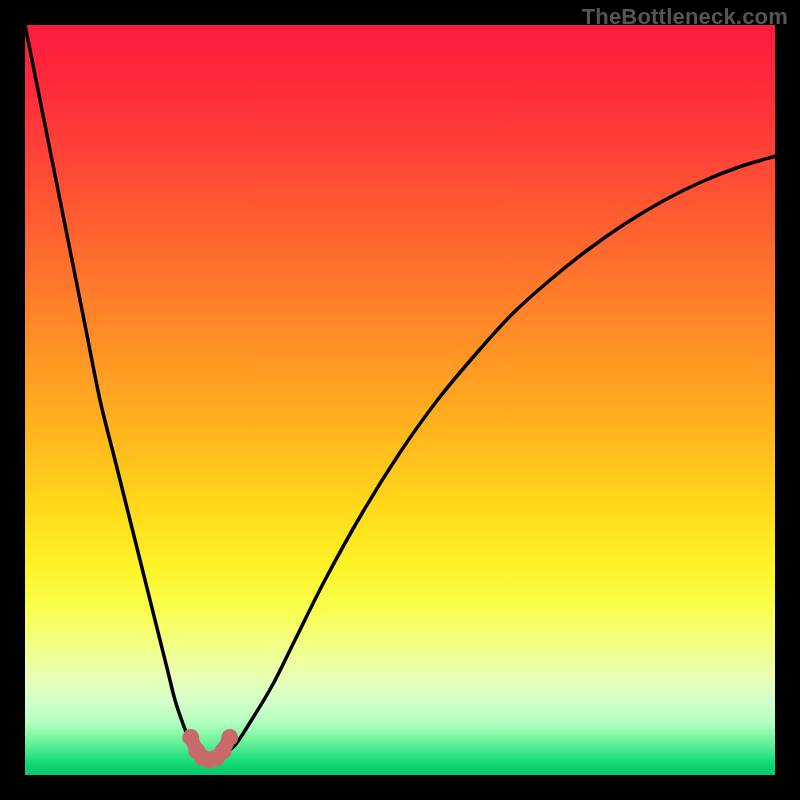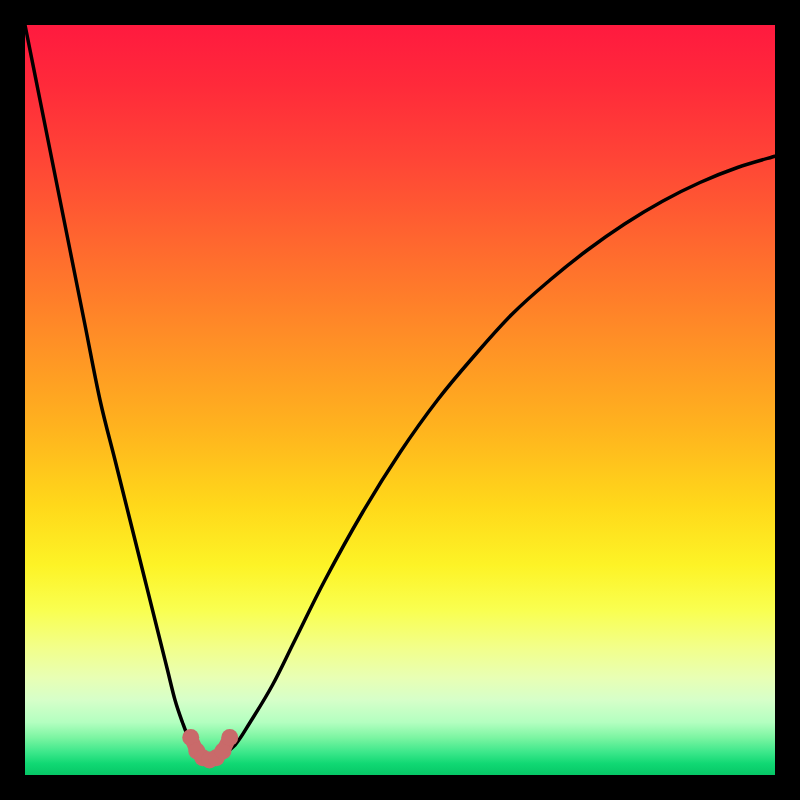--- a/index.html
+++ b/index.html
@@ -62,20 +62,21 @@
     top: 0;
     width: 750px;
     height: 750px;
     overflow: visible;
   }
 </style>
 </head>
 <body>
 
 <div class="frame">
+  <div class="watermark">TheBottleneck.com</div>
   <div class="plot">
     <svg class="curve" viewBox="0 0 750 750" preserveAspectRatio="none">
       <path id="curve-path" fill="none" stroke-width="3.5" stroke-linecap="round" stroke-linejoin="round" d="M 0,0 C 2.6999999999999997,13.5 9.600000000000001,48 15,75 C 20.4,102 24.6,123 30,150 C 35.4,177 39.6,198 45,225 C 50.4,252 54.6,273 60,300 C 65.4,327 69.6,350.7 75,375 C 80.4,399.3 84.6,413.4 90,435 C 95.4,456.6 99.60000000000001,473.4 105.00000000000001,495 C 110.40000000000002,516.6 114.60000000000001,533.4 120,555 C 125.39999999999999,576.6 130.95,598.8 135,615 C 139.05,631.2 139.8,634.2 142.5,645 C 145.2,655.8 147.3,665.55 150,675 C 152.7,684.45 154.8,690.075 157.5,697.5 C 160.2,704.925 162.3,710.85 165,716.25 C 167.7,721.65 169.8,724.395 172.5,727.5 C 175.2,730.605 177.3,732.15 180,733.5 C 182.7,734.85 184.8,735.405 187.5,735 C 190.2,734.595 190.95,733.95 195,731.25 C 199.05,728.55 204.60000000000002,726.075 210.00000000000003,720 C 215.40000000000003,713.925 218.25,708.3 225,697.5 C 231.75,686.7 239.4,674.85 247.5,660 C 255.6,645.15 260.55,633.9 270,615 C 279.45,596.1 287.85,577.95 300,555 C 312.15,532.05 324,510.45 337.5,487.5 C 351,464.55 361.5,447.75 375,427.5 C 388.5,407.25 399.00000000000006,392.55 412.50000000000006,375 C 426.00000000000006,357.45 436.5,345.5249999999999 450,329.99999999999994 C 463.5,314.47499999999997 474,302.25 487.5,288.75 C 501,275.25 511.5,266.475 525,255 C 538.5,243.525 549,235.125 562.5,225 C 576,214.875 586.5,207.525 600,198.75 C 613.5,189.975 624,183.675 637.5,176.25 C 651,168.825 661.5,163.575 675,157.5 C 688.5,151.425 699,147.225 712.5,142.5 C 726,137.775 743.25,133.275 750,131.25" stroke="#000000"></path>
       <g id="marker-group">
           <path d="M 165.75,712.5 L 171.75,726 L 177.75,732.75 L 184.50000000000003,735 L 191.25,732.75 L 198,726 L 204.75000000000003,712.5" fill="none" stroke="#c96a6a" stroke-width="14" stroke-linecap="round" stroke-linejoin="round"></path>
           <circle cx="165.75" cy="712.5" r="8.5" fill="#c96a6a"></circle>
           <circle cx="171.75" cy="726" r="8.5" fill="#c96a6a"></circle>
           <circle cx="177.75" cy="732.75" r="8.5" fill="#c96a6a"></circle>
           <circle cx="184.50000000000003" cy="735" r="8.5" fill="#c96a6a"></circle>
           <circle cx="191.25" cy="732.75" r="8.5" fill="#c96a6a"></circle>

